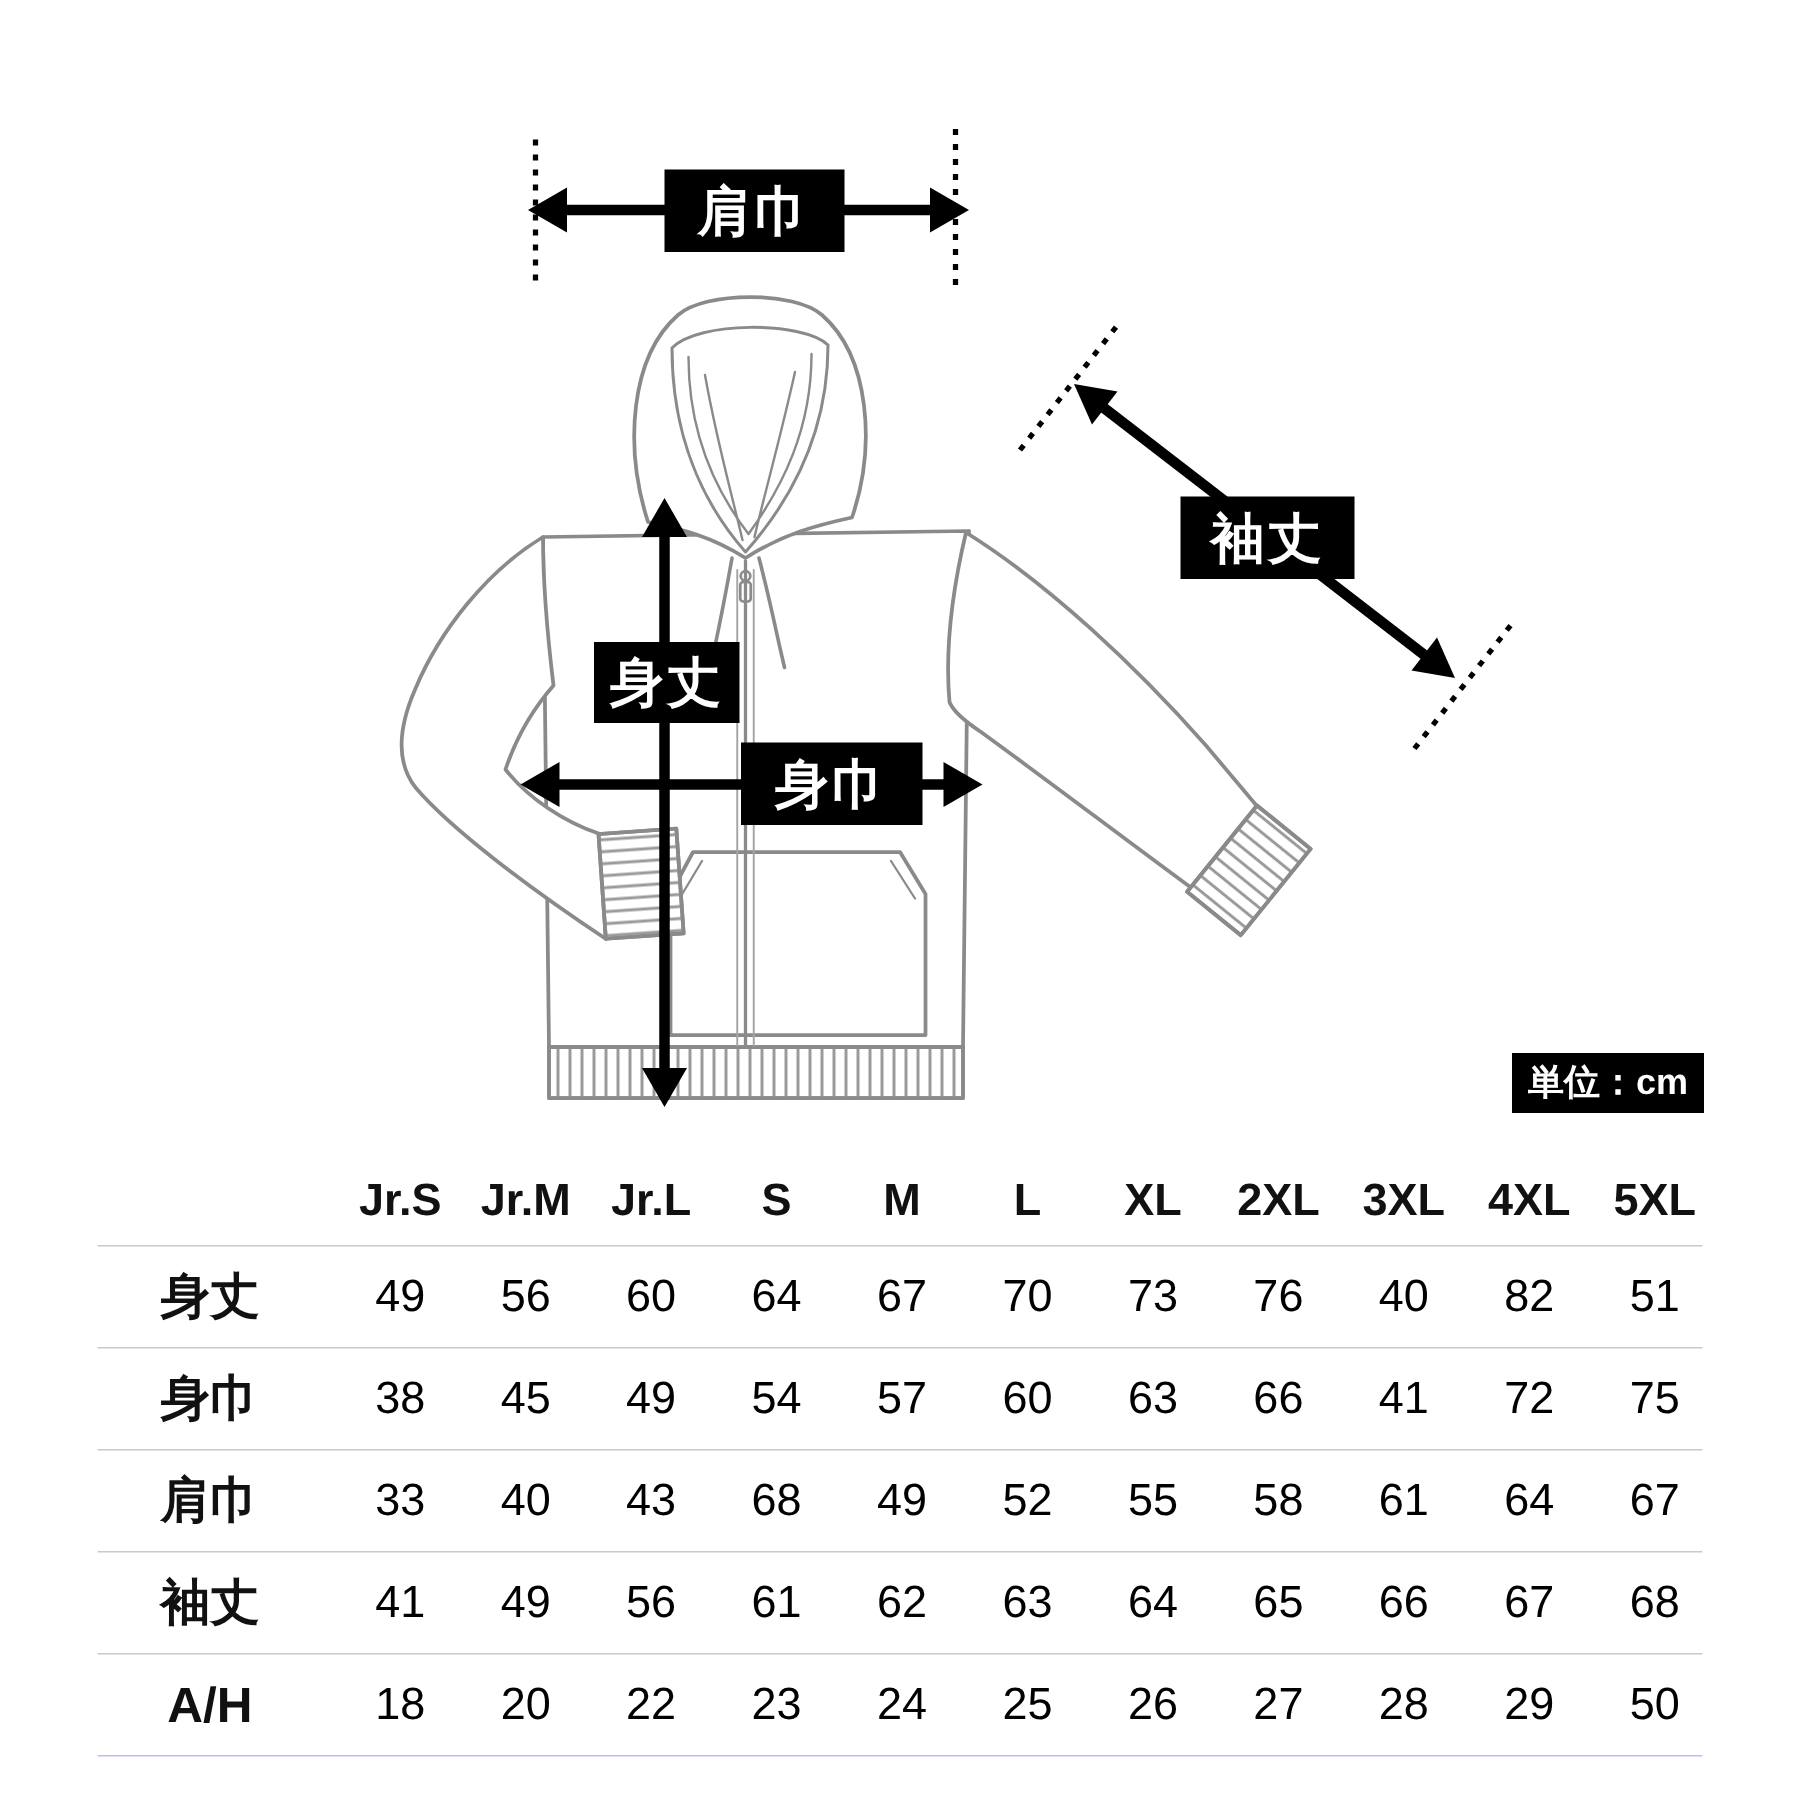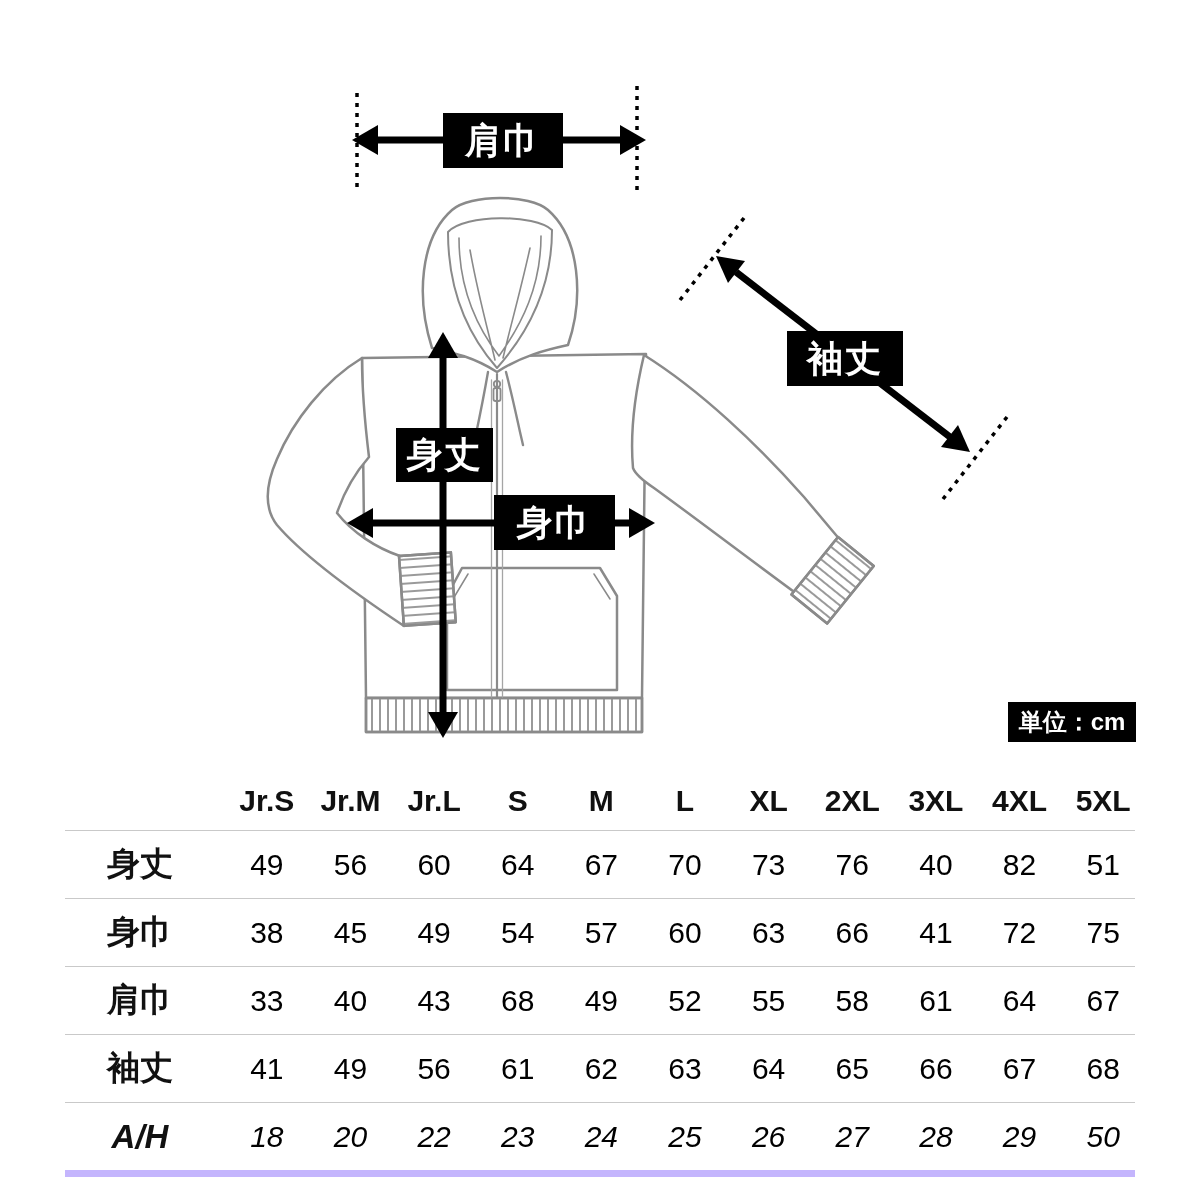--- a/index.html
+++ b/index.html
@@ -21,21 +21,21 @@
   .unit-label {
     position:absolute; background:#000; color:#fff;
     font-weight:700; font-size:24px;
     display:flex; align-items:center; justify-content:center;
     line-height:1;
   }
   .size-table { position:absolute; left:65px; top:772px; width:1070px; }
   .row { display:grid; grid-template-columns:150px repeat(11,1fr); align-items:center;gap:20px; }
   .header-row { height:58px; }
   .data-row { height:67px; border-top:1px solid #c9c9c9; }
-  .data-row:last-child { border-bottom:7px solid #c4b5fd;font-style:italic; }
+  .data-row:last-child { border-bottom:1px solid #c4b5fd; }
   .th { font-weight:700; font-size:30px; text-align:center; color:#111; }
   .corner { }
   .rowlabel { font-weight:700; font-size:33px; text-align:center; color:#111; }
   .td { font-size:30px; text-align:center; color:#000000; }
 </style>
 </head>
 <body>
 
 <div class="diagram">
   <svg width="1200" height="760" viewBox="0 0 1200 760">

